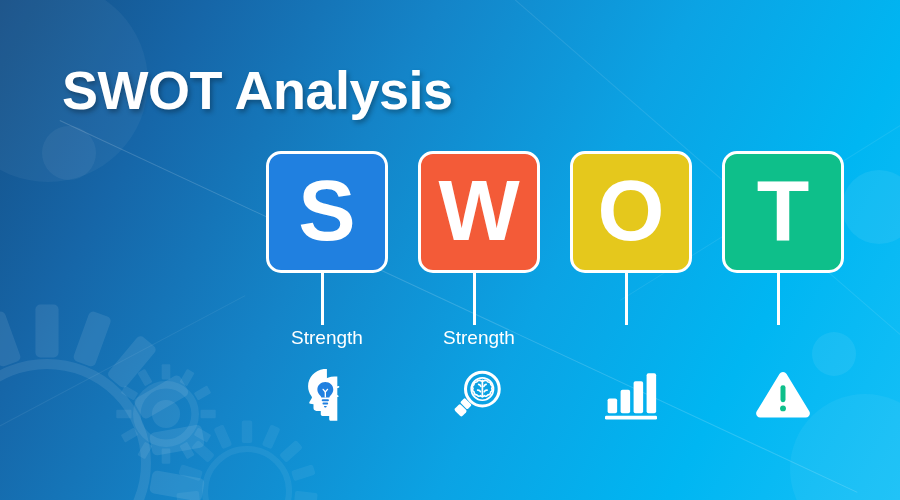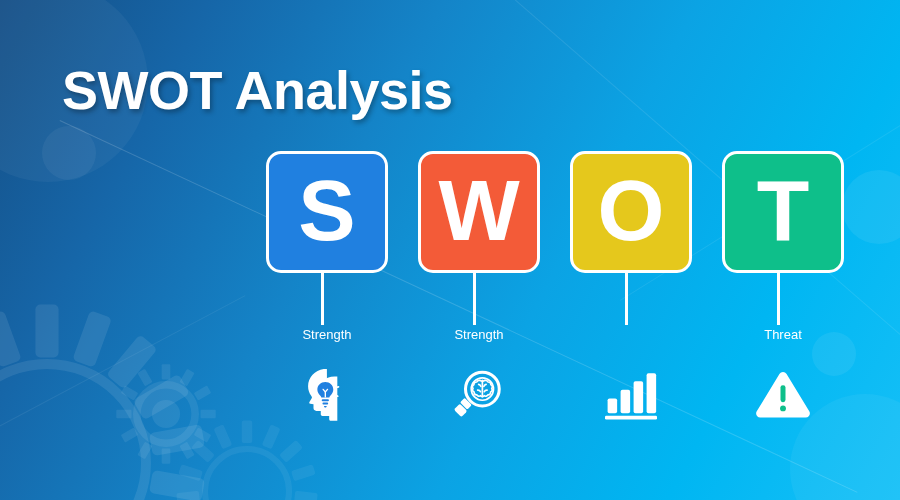--- a/index.html
+++ b/index.html
@@ -111,21 +111,21 @@
     width:3px;
     height:52px;
     background:#ffffff;
   }
 
   .caption {
     position:absolute;
     top:176px;
     width:122px;
     text-align:center;
-    font-size:13px;
+    font-size:19px;
     color:#ffffff;
     white-space:nowrap;
     left:0;
   }
   .cap-wide { width:160px; left:-19px; }
 
   .icon-wrap {
     position:absolute;
     top:212px;
     left:0;
@@ -332,21 +332,20 @@
           </g>
         </svg>
       </div>
     </div>
 
     <div class="card-col col-3">
       <div class="letter-box" style="background:#0ebf8a;">
         <span class="letter">T</span>
       </div>
       <div class="connector"></div>
-      <div class="caption">Threat</div>
       <div class="icon-wrap">
         <svg width="58" height="50" viewBox="0 0 64 56">
           <path fill="#ffffff" d="M28.0 4.6 L2.6 46.2 c-1.9 3.1 .3 6.9 3.9 6.9 h51 c3.6 0 5.8-3.8 3.9-6.9 L36.0 4.6 c-1.8-3.0-6.2-3.0-8.0 0 z"></path>
           <g fill="#0ebf8a">
             <rect x="29.2" y="17" width="5.6" height="19" rx="2.6"></rect>
             <circle cx="32" cy="43" r="3.3"></circle>
           </g>
         </svg>
       </div>
     </div>

